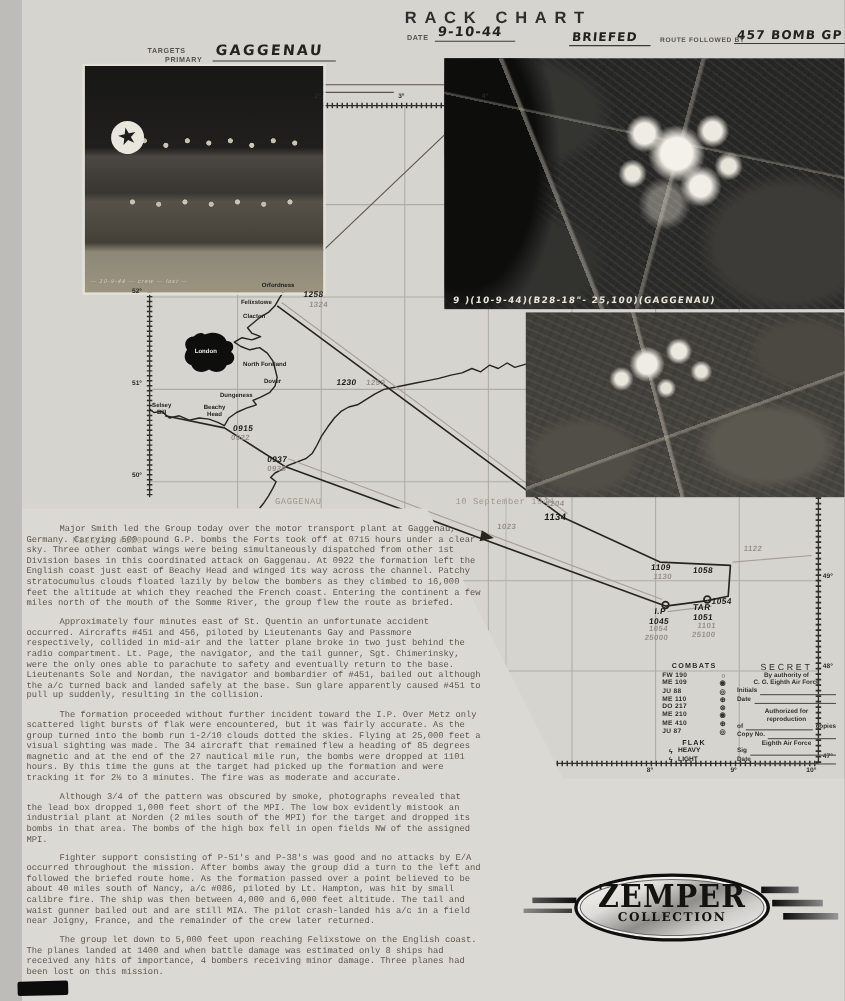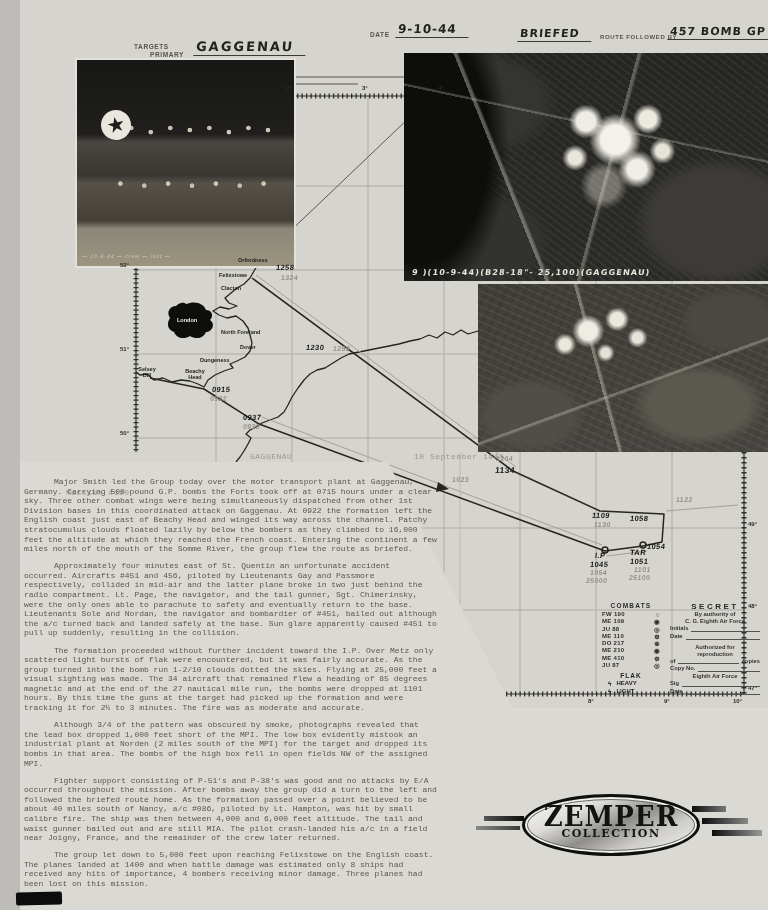--- a/index.html
+++ b/index.html
@@ -94,21 +94,21 @@
   
   #combats{left:602px;top:602px;width:58px;z-index:6;}
   .cb-title{font-size:6.5px;font-weight:700;letter-spacing:1.2px;color:#2c2c28;
     text-align:center;margin-bottom:2px;}
   .cb-row{display:flex;justify-content:space-between;font-size:6px;font-weight:700;
     color:#2e2e2a;line-height:7.3px;letter-spacing:.3px;}
   .cb-sym{font-size:6.5px;}
   .flak-title{font-size:6.5px;font-weight:700;letter-spacing:1px;text-align:center;margin:3px 0 1px;}
   .flak-row{display:flex;gap:5px;padding-left:6px;font-size:6px;font-weight:700;line-height:7.3px;}
   #secret{left:670px;top:602px;width:90px;z-index:6;font-size:5.8px;color:#33332f;}
-  .sec-title{text-align:center;font-size:8px;font-weight:700;letter-spacing:2.5px;color:#2a2a26;}
+  .sec-title{text-align:center;font-size:8px;font-weight:400;letter-spacing:2.5px;color:#2a2a26;}
   .sec-c{text-align:center;line-height:7px;font-weight:700;}
   .sec-row{display:flex;align-items:flex-end;line-height:7.8px;font-weight:700;}
   .bl{flex:1;border-bottom:1px solid #52524e;height:1px;margin:0 0 1px 3px;}
   
   #zemper{left:472px;top:794px;width:300px;height:66px;z-index:7;}
   .zbar{position:absolute;}
   .zoval{position:absolute;left:50px;top:0;width:172px;height:56px;border:3px solid #0f0f0d;
     border-radius:50%;text-align:center;
     background:linear-gradient(155deg,#fbfaf7 0%,#dddcd8 30%,#8e8d8a 52%,#cfcecb 72%,#f2f1ee 100%);
     box-shadow:inset 0 0 0 2px #f2f1ee, inset 0 0 0 3px #6a6a66;}
@@ -188,20 +188,21 @@
 
     <g fill="none" stroke="#26261f" stroke-width="1.5" stroke-linejoin="round">
       <polyline points="150,378 204,389 259,424 605,551 643,546"></polyline>
       <polyline points="643,546 662,542 664,514 600,511 513,471 252,278"></polyline>
     </g>
     <polygon points="449,489 438,482 436,492" fill="#26261f"></polygon>
     <circle cx="605" cy="550" r="3" fill="none" stroke="#26261f" stroke-width="1.6"></circle>
     <circle cx="643" cy="545" r="3" fill="none" stroke="#26261f" stroke-width="1.6"></circle>
   </svg>
 
+  <div class="abs" style="left:368px;top:8px;font-size:15px;font-weight:700;letter-spacing:7px;color:#2e2e2c;">RACK CHART</div>
   <div class="abs tcaps" style="left:370px;top:31px;">DATE</div>
   <div class="abs hw hw-u" style="left:396px;top:22px;font-size:12px;">9-10-44</div>
   <div class="abs hw hw-u" style="left:518px;top:27px;font-size:11px;">BRIEFED</div>
   <div class="abs tcaps" style="left:600px;top:34px;font-size:6px;">ROUTE FOLLOWED BY</div>
   <div class="abs hw hw-u" style="left:668px;top:25px;font-size:11px;">457 BOMB GP</div>
 
   <div class="abs tcaps" style="left:134px;top:43px;">TARGETS</div>
   <div class="abs tcaps" style="left:150px;top:51px;">PRIMARY</div>
   <div class="abs hw hw-u" style="left:194px;top:39px;font-size:13px;letter-spacing:2px;">GAGGENAU</div>
 

